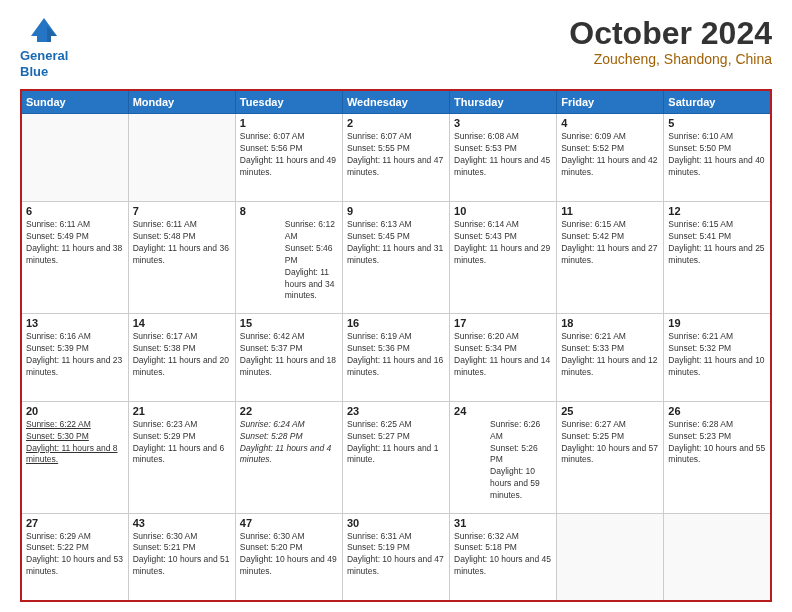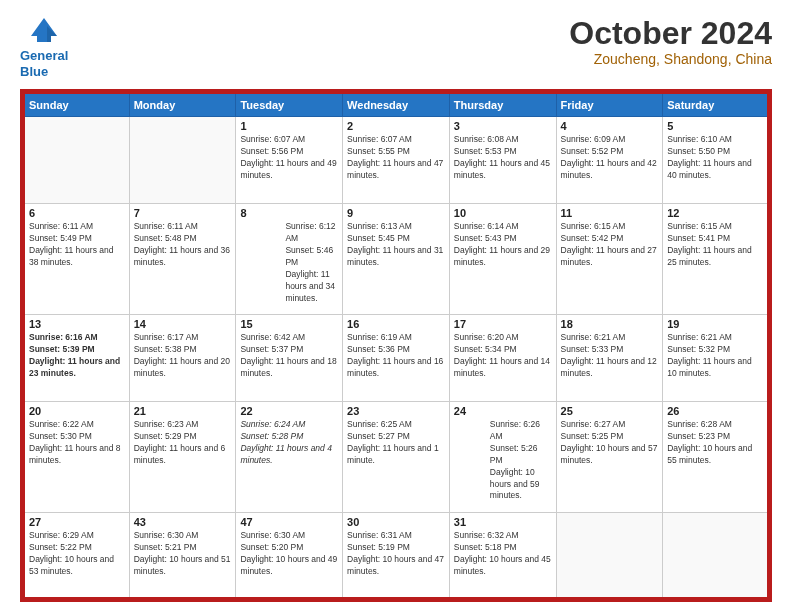--- a/index.html
+++ b/index.html
@@ -50,21 +50,21 @@
       font-weight: bold;
       color: #333;
       line-height: 1.1;
     }
     .subtitle {
       font-size: 14px;
       color: #a16207;
     }
     .calendar {
       flex: 1;
-      border: 5px solid #b91c1c;
+      border: 2px solid #b91c1c;
       border-collapse: collapse;
       width: 100%;
       table-layout: fixed;
       padding-left: 32px;
     }
     .calendar th {
       background: #2575c4;
       color: #fff;
       font-size: 11px;
       font-weight: bold;
@@ -207,21 +207,21 @@
           <td>
             <span class="day-num">12</span>
             <div class="day-info" style="white-space: pre-line;">Sunrise: 6:15 AM
 Sunset: 5:41 PM
 Daylight: 11 hours and 25 minutes.</div>
           </td>
         </tr>
         <tr class="week-row">
           <td>
             <span class="day-num">13</span>
-            <div class="day-info" style="white-space: pre-line; font-weight: bold;">Sunrise: 6:16 AM
+            <div class="day-info" style="white-space: pre-line;">Sunrise: 6:16 AM
 Sunset: 5:39 PM
 Daylight: 11 hours and 23 minutes.</div>
           </td>
           <td>
             <span class="day-num">14</span>
             <div class="day-info" style="white-space: pre-line;">Sunrise: 6:17 AM
 Sunset: 5:38 PM
 Daylight: 11 hours and 20 minutes.</div>
           </td>
           <td>
@@ -251,21 +251,21 @@
           <td>
             <span class="day-num">19</span>
             <div class="day-info" style="white-space: pre-line;">Sunrise: 6:21 AM
 Sunset: 5:32 PM
 Daylight: 11 hours and 10 minutes.</div>
           </td>
         </tr>
         <tr class="week-row">
           <td>
             <span class="day-num">20</span>
-            <div class="day-info" style="white-space: pre-line;">Sunrise: 6:22 AM
+            <div class="day-info" style="white-space: pre-line; text-decoration: underline;">Sunrise: 6:22 AM
 Sunset: 5:30 PM
 Daylight: 11 hours and 8 minutes.</div>
           </td>
           <td>
             <span class="day-num">21</span>
             <div class="day-info" style="white-space: pre-line;">Sunrise: 6:23 AM
 Sunset: 5:29 PM
 Daylight: 11 hours and 6 minutes.</div>
           </td>
           <td>

